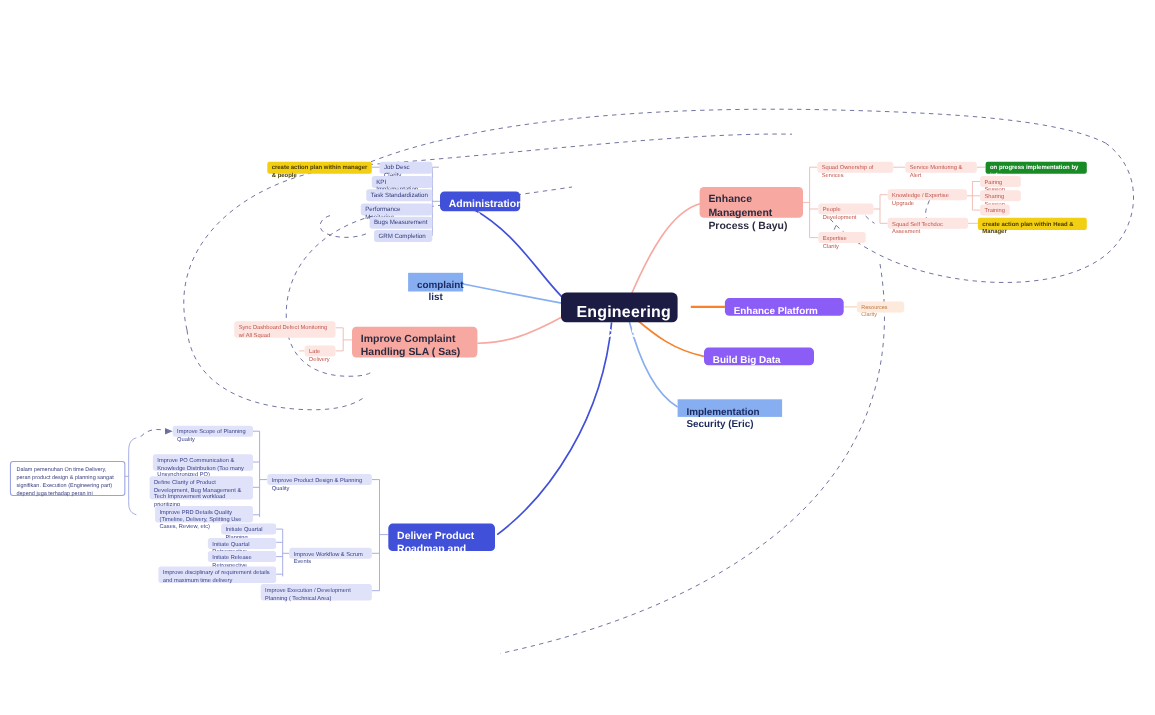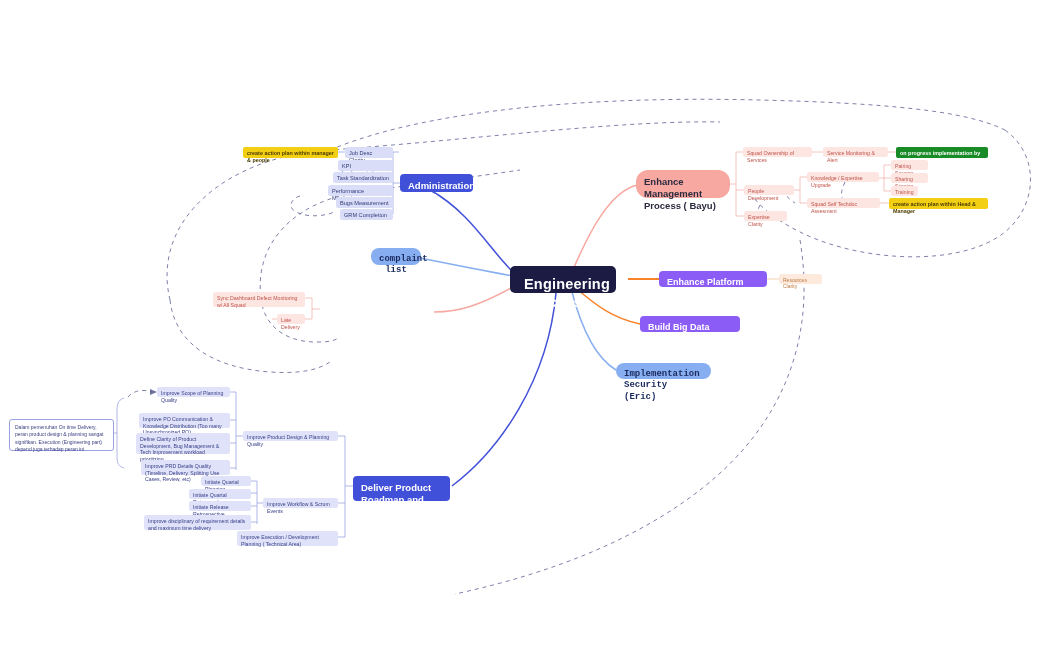--- a/index.html
+++ b/index.html
@@ -11,21 +11,21 @@
   .node{position:absolute;box-sizing:border-box;border-radius:4px;
         display:flex;align-items:flex-start;line-height:1.25;}
   .node span{display:block;width:100%;}
 
   
   .n-root{background:#1b1b44;color:#fff;font-size:14.5px;font-weight:bold;
           padding:9px 14px;border-radius:5px;letter-spacing:.2px;}
   .n-blue-main{background:#4150d8;color:#fff;font-size:9.5px;font-weight:bold;
                padding:6px 8px;border-radius:4px;}
   .n-blue-lite{background:#87aef0;color:#1b2a5e;font-size:9px;font-weight:bold;
-               padding:6px 8px;border-radius:8px;font-family:Liberation Mono, monospace;}
+               padding:6px 8px;border-radius:0;}
   .n-blue-soft{background:#d9ddf7;color:#303a7a;font-size:5.6px;
                padding:3px 4px;border-radius:2.5px;}
   .n-blue-soft2{background:#dfe2f8;color:#39408a;font-size:5.2px;
                 padding:3px 4px;border-radius:2.5px;}
   .n-red-main{background:#f7a8a0;color:#2b2b40;font-size:9.5px;font-weight:bold;
               padding:6px 8px;border-radius:4px;}
   .n-red-soft{background:#fde5e2;color:#c0544a;font-size:5.2px;
               padding:3px 4px;border-radius:2.5px;}
   .n-orange{background:#8b5cf6;color:#fff;font-size:9px;font-weight:bold;
             padding:6px 8px;border-radius:4px;}
@@ -168,28 +168,31 @@
     <span>GRM Completion</span>
   </div>
   <div class="node n-yellow" style="left:243px;top:147px;width:95px;height:11px;">
     <span>create action plan within manager &amp; people</span>
   </div>
 
   <div class="node n-blue-lite" style="left:371px;top:248px;width:50px;height:17px;justify-content:center;">
     <span style="text-align:center;">complaint list</span>
   </div>
 
+  <div class="node n-red-main" style="left:320px;top:297px;width:114px;height:28px;">
+    <span>Improve Complaint Handling SLA ( Sas)</span>
+  </div>
   <div class="node n-red-soft" style="left:213px;top:292px;width:92px;height:15px;">
     <span>Sync Dashboard Defect Monitoring w/ All Squad</span>
   </div>
   <div class="node n-red-soft" style="left:277px;top:314px;width:28px;height:10px;">
     <span>Late Delivery</span>
   </div>
 
-  <div class="node n-red-main" style="left:636px;top:170px;width:94px;height:28px;border-radius:12px;">
+  <div class="node n-red-main" style="left:636px;top:170px;width:94px;height:28px;">
     <span>Enhance Management Process ( Bayu)</span>
   </div>
   <div class="node n-red-soft" style="left:743px;top:147px;width:69px;height:10px;">
     <span>Squad Ownership of Services</span>
   </div>
   <div class="node n-red-soft" style="left:823px;top:147px;width:65px;height:10px;">
     <span>Service Monitoring &amp; Alert</span>
   </div>
   <div class="node n-green" style="left:896px;top:147px;width:92px;height:11px;">
     <span>on progress implementation by infra</span>

